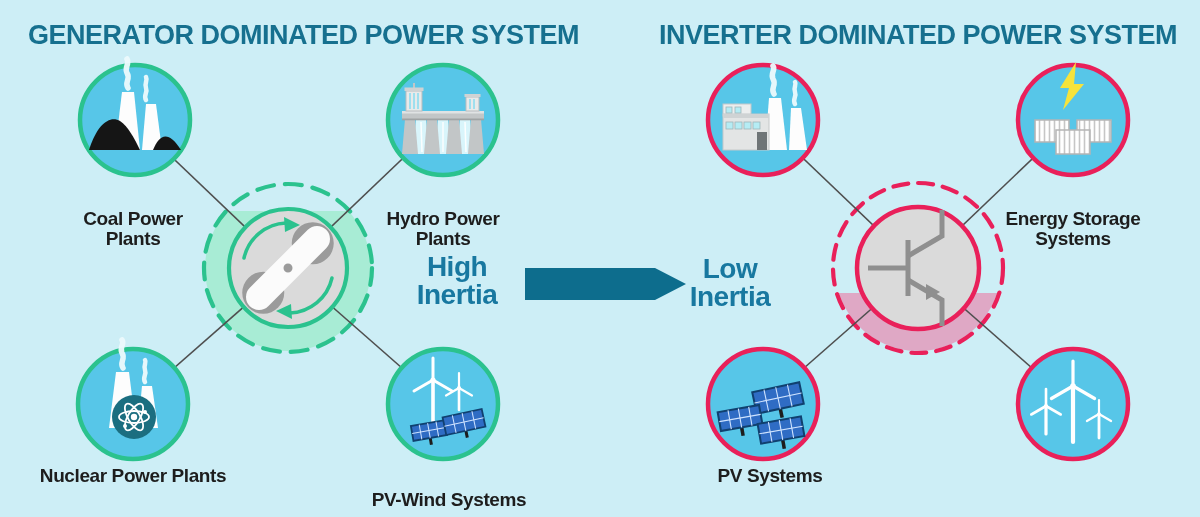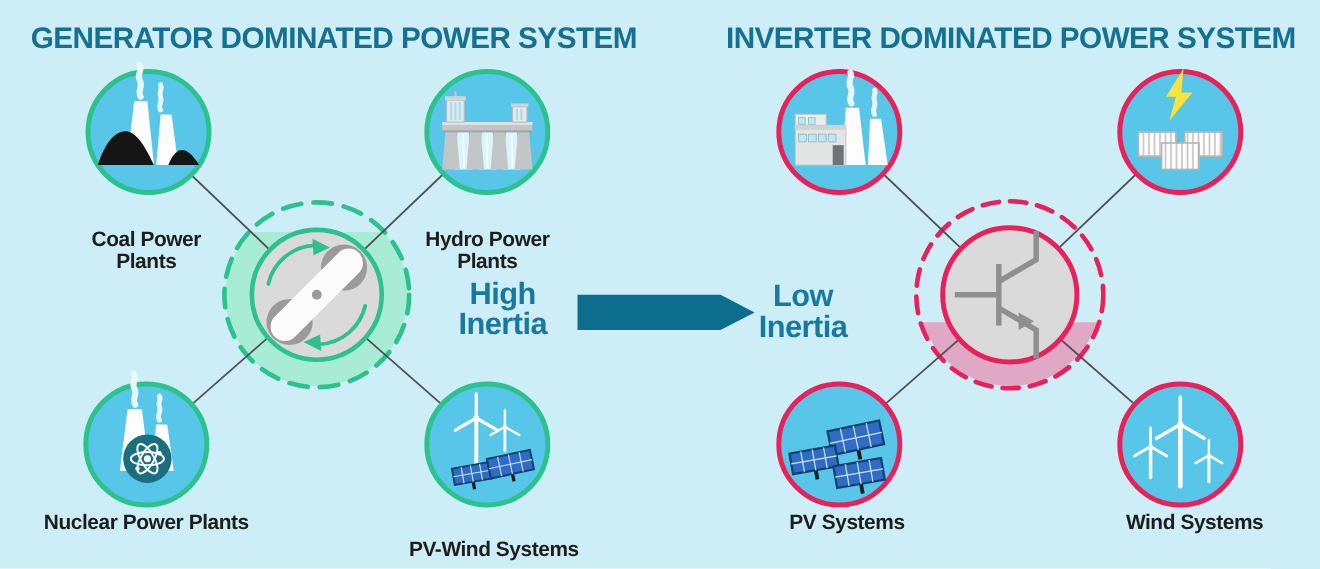--- a/index.html
+++ b/index.html
@@ -7,21 +7,21 @@
     --generator_accent:#2bc28e; --generator_tint:#a8ecd5;
     --inverter_accent:#e9205a; --inverter_tint:#dfa8c5;
     --heading_teal:#16708f; --inertia_teal:#1878a0;
     --label_ink:#1d1d1d; --arrow_teal:#0d6d8d;
     --hub_gray:#dadada; --symbol_gray:#8f8f8f; --connector_gray:#4f4f4f;
   }
   html,body{margin:0;padding:0;}
   body{font-family:"Liberation Sans","DejaVu Sans",sans-serif;}
   .canvas{position:relative;width:1200px;height:517px;background:var(--background);overflow:hidden;}
   .canvas svg{position:absolute;left:0;top:0;}
-  .ttl{position:absolute;top:20px;width:520px;text-align:right;font-size:27px;font-weight:700;
+  .ttl{position:absolute;top:20px;width:520px;text-align:center;font-size:27px;font-weight:700;
        letter-spacing:-0.5px;color:var(--heading_teal);white-space:nowrap;}
   .ttl.left{left:28px;} .ttl.right{left:658px;}
   .node-label{position:absolute;text-align:center;font-size:19px;font-weight:700;line-height:20px;
        letter-spacing:-0.4px;color:var(--label_ink);}
   .nl-coal{left:63px;top:209px;width:140px;}
   .nl-hydro{left:368px;top:209px;width:150px;}
   .nl-conv{left:663px;top:209px;width:200px;}
   .nl-stor{left:988px;top:209px;width:170px;}
   .nl-nuc{left:13px;top:466px;width:240px;white-space:nowrap;}
   .nl-pvw{left:339px;top:466px;width:220px;white-space:nowrap;margin-top:24px;}
@@ -317,22 +317,22 @@
 </svg>
 
 <div class="ttl left">GENERATOR DOMINATED POWER SYSTEM</div>
 <div class="ttl right">INVERTER DOMINATED POWER SYSTEM</div>
 
 <div class="node-label nl-coal">Coal Power Plants</div>
 <div class="node-label nl-hydro">Hydro Power Plants</div>
 <div class="node-label nl-nuc">Nuclear Power Plants</div>
 <div class="node-label nl-pvw">PV-Wind Systems</div>
 
+<div class="node-label nl-stor">Energy Storage Systems</div>
 <div class="node-label nl-pv">PV Systems</div>
-<div class="node-label nl-wind">Wind Systems</div>
 
 <div class="inertia in-high">
   <div>High</div>
   <div>Inertia</div>
 </div>
 <div class="inertia in-low">
   <div>Low</div>
   <div>Inertia</div>
 </div>
 

